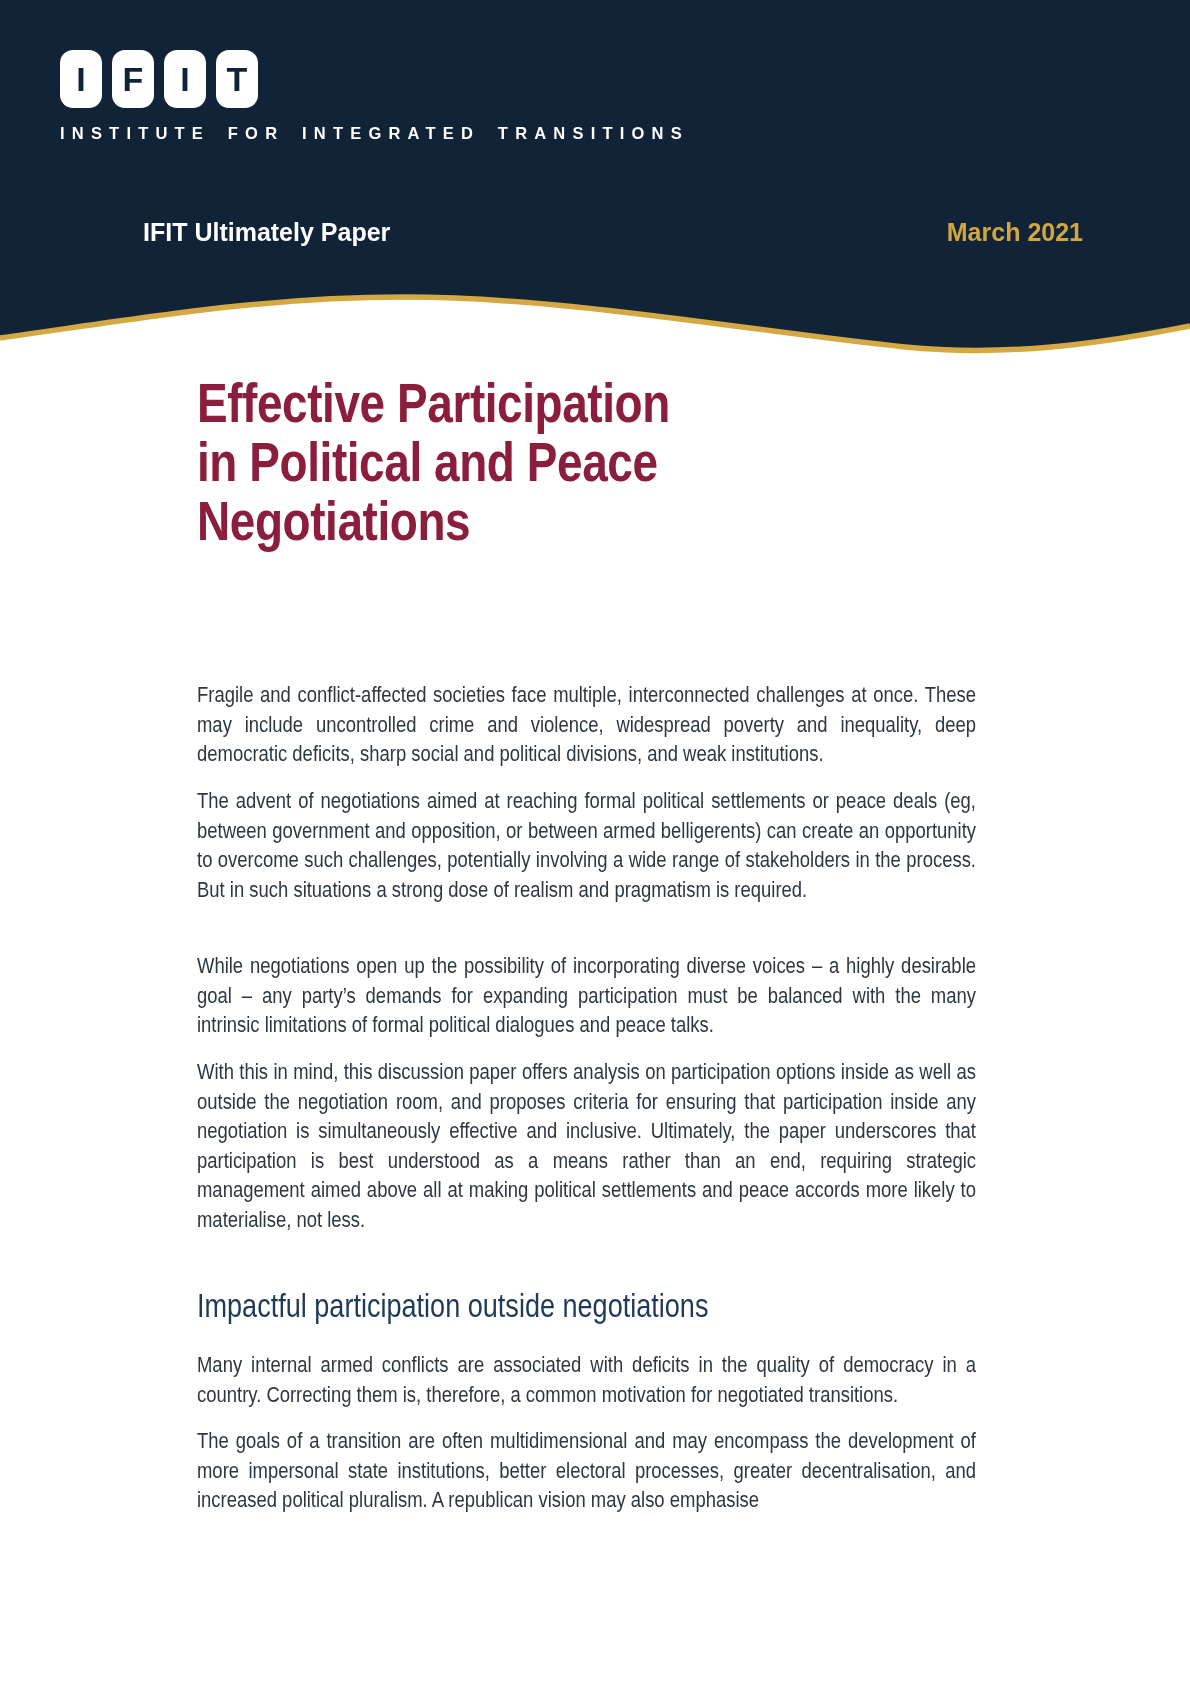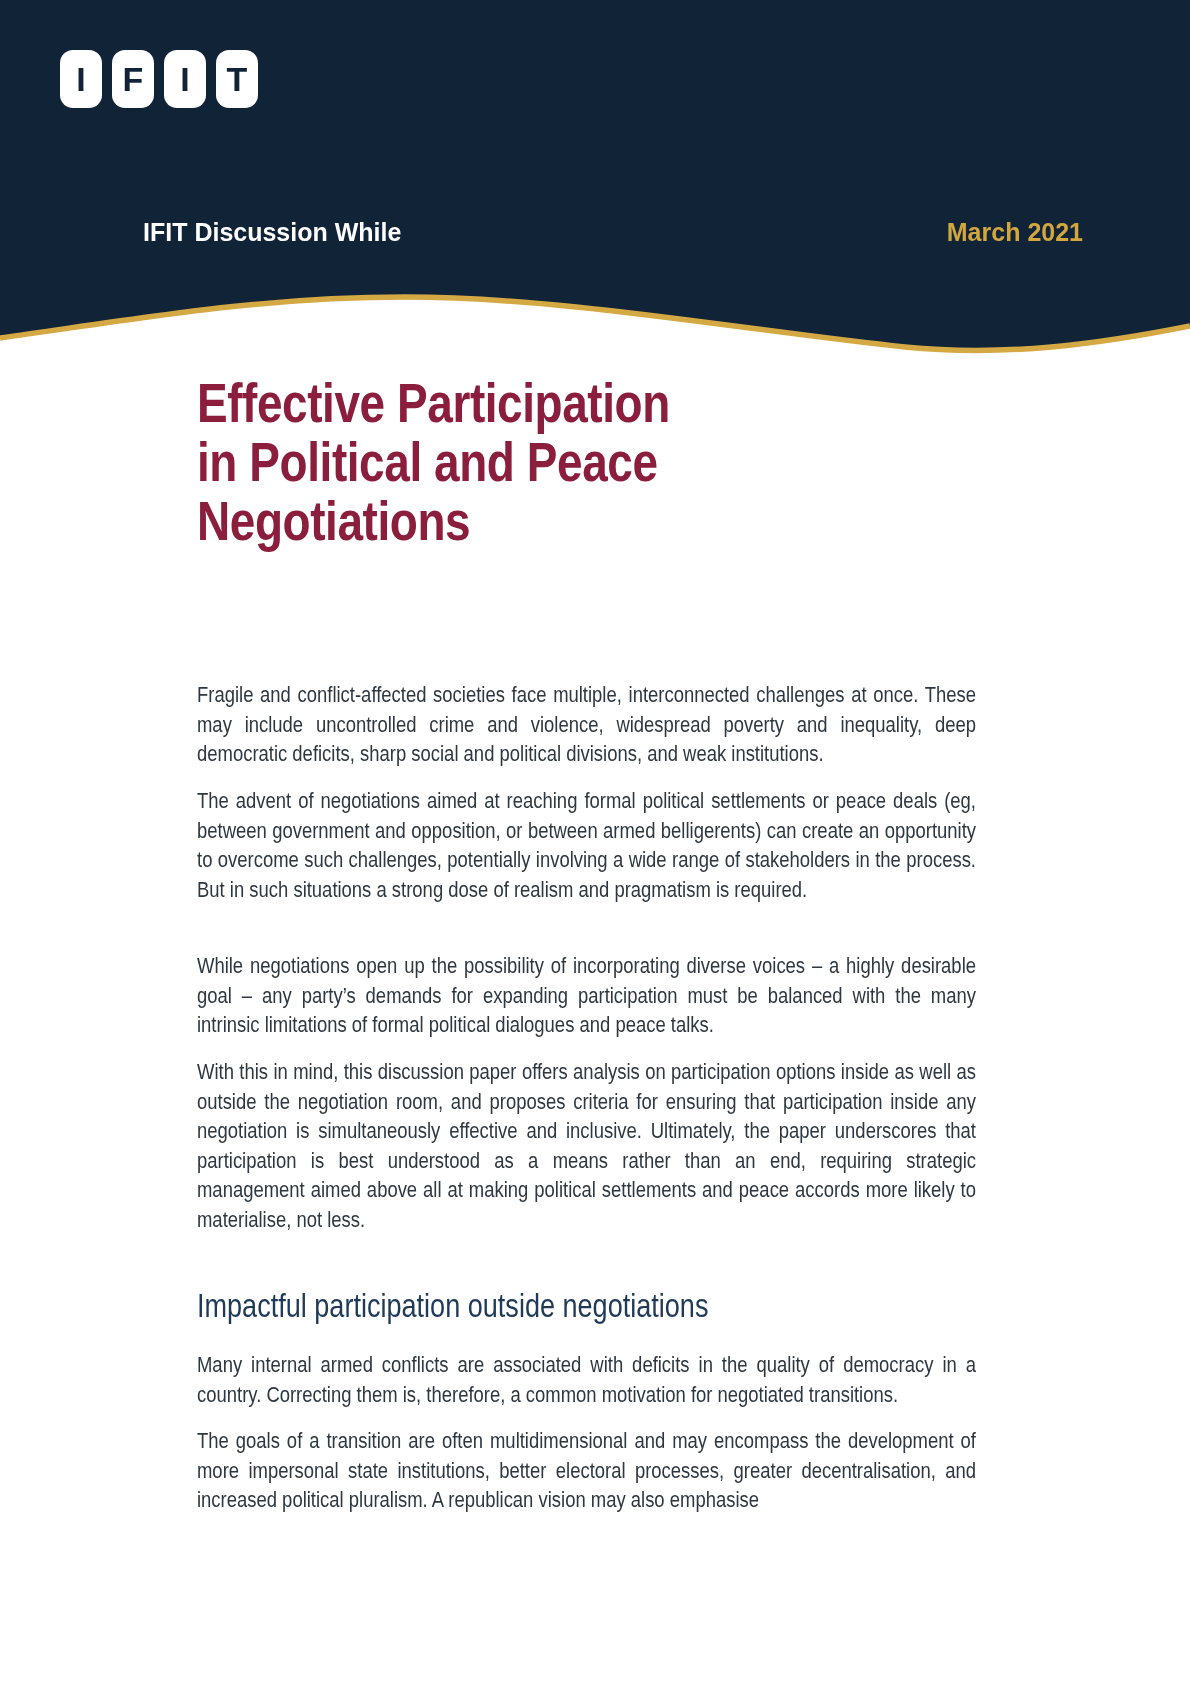--- a/index.html
+++ b/index.html
@@ -109,23 +109,24 @@
     <path d="M0,338 C150,317 262,297 405,297 C565,297 750,331 905,347 C1005,357 1100,344 1190,326" fill="none" stroke="#d4a843" stroke-width="5.5"></path>
   </svg>
 
   <div class="logo">
     <div class="logo-tiles">
       <div class="logo-tile">I</div>
       <div class="logo-tile">F</div>
       <div class="logo-tile">I</div>
       <div class="logo-tile">T</div>
     </div>
+    <div class="logo-caption">INSTITUTE FOR INTEGRATED TRANSITIONS</div>
   </div>
 
-  <div class="paper-type">IFIT Discussion While</div>
+  <div class="paper-type">IFIT Ultimately Paper</div>
   <div class="paper-date">March 2021</div>
 
   <div class="doc-title condense">
     <div>Effective Participation</div>
     <div>in Political and Peace</div>
     <div>Negotiations</div>
   </div>
 
   <p class="body-par condense p1">Fragile and conflict-affected societies face multiple, interconnected challenges at once. These may include uncontrolled crime and violence, widespread poverty and inequality, deep democratic deficits, sharp social and political divisions, and weak institutions.</p>
   <p class="body-par condense p2">The advent of negotiations aimed at reaching formal political settlements or peace deals (eg, between government and opposition, or between armed belligerents) can create an opportunity to overcome such challenges, potentially involving a wide range of stakeholders in the process. But in such situations a strong dose of realism and pragmatism is required.</p>

